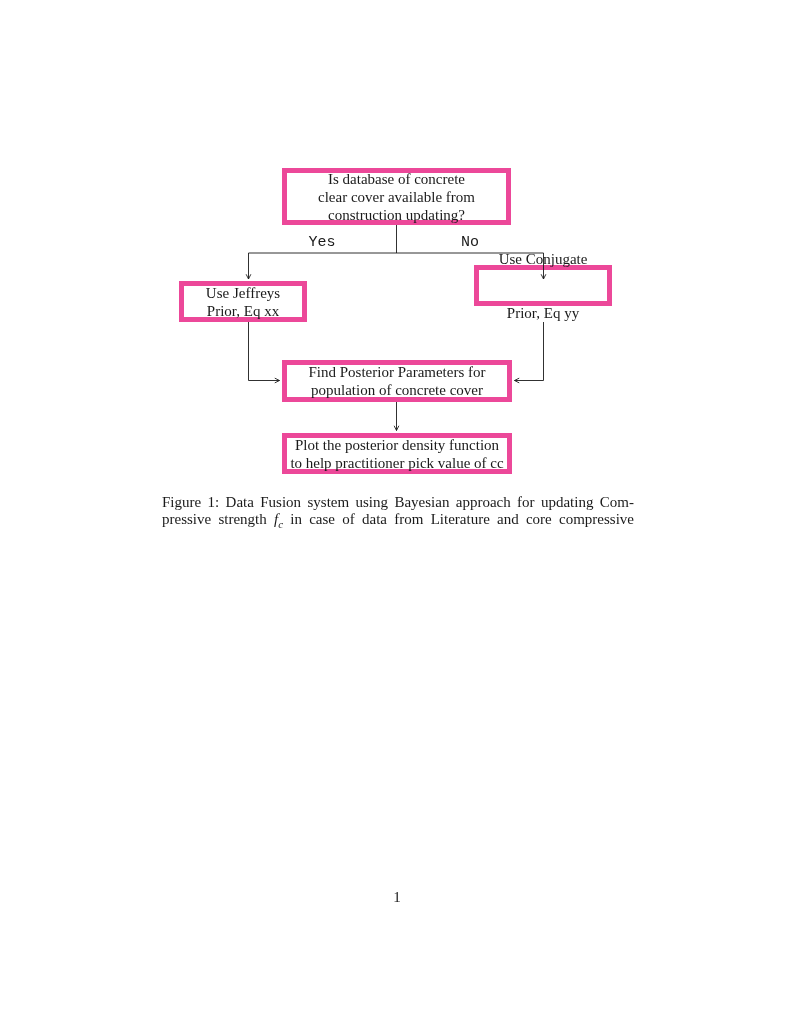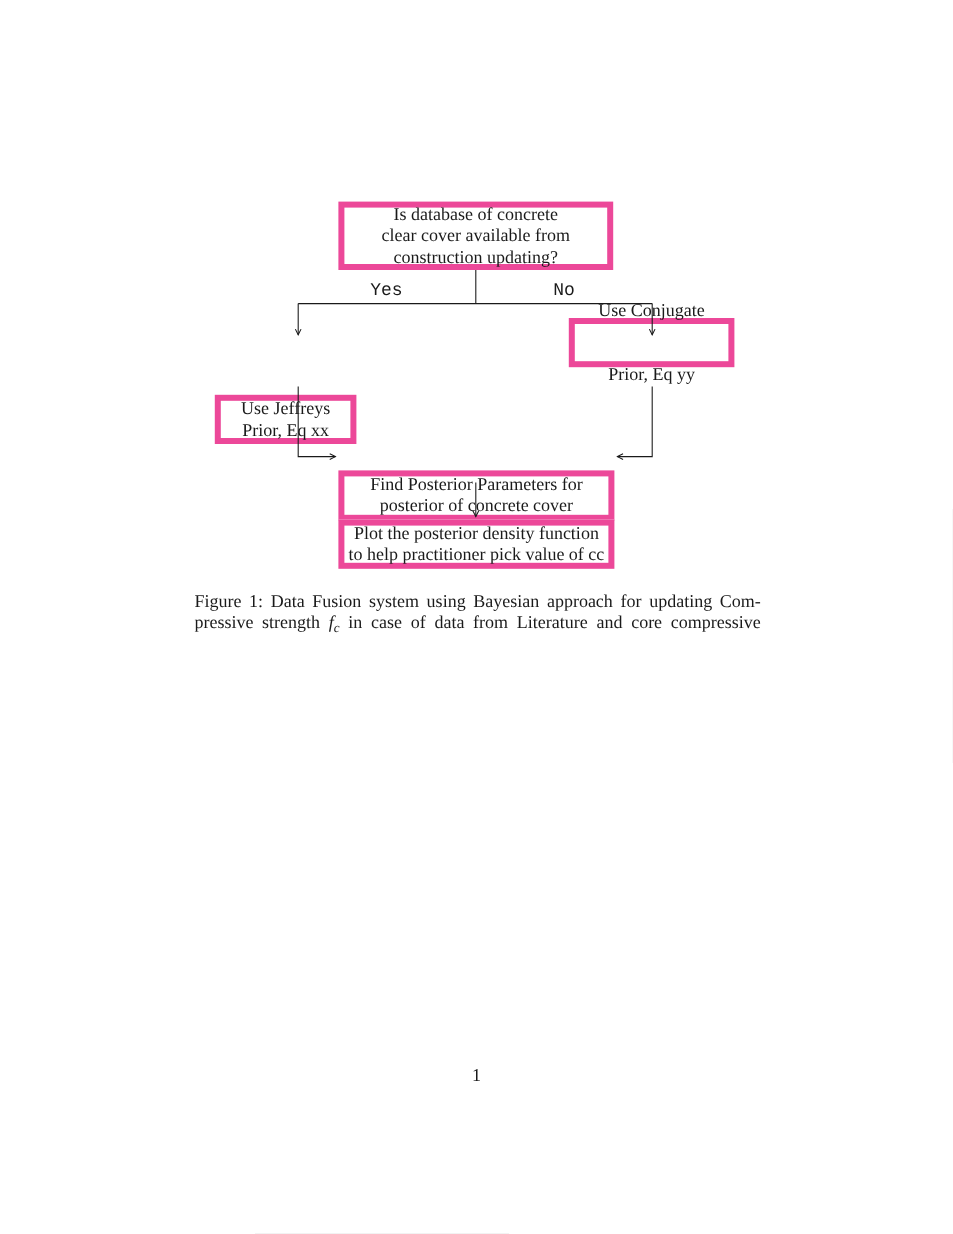--- a/index.html
+++ b/index.html
@@ -25,23 +25,23 @@
     background: #ffffff;
     display: flex;
     flex-direction: column;
     justify-content: center;
     align-items: center;
     font-size: 15px;
     line-height: 18px;
   }
   .fbox .bline { white-space: nowrap; text-align: center; }
   .box-decision  { left: 282px; top: 168px; width: 229px; height: 57px; }
-  .box-jeffreys  { left: 179px; top: 281px; width: 118px; height: 41px; margin-top: 48px; }
+  .box-jeffreys  { left: 179px; top: 281px; width: 128px; height: 41px; }
   .box-conjugate { left: 474px; top: 265px; width: 138px; height: 41px; gap: 36px; }
-  .box-posterior { left: 282px; top: 360px; width: 230px; height: 42px; margin-top: 32px; }
+  .box-posterior { left: 282px; top: 360px; width: 230px; height: 42px; }
   .box-plot      { left: 282px; top: 433px; width: 230px; height: 41px; }
   .edge-label {
     position: absolute;
     font-size: 15px;
     line-height: 16px;
     text-align: center;
     width: 44px;
     font-family: Liberation Mono, monospace;
   }
   .label-yes { left: 300px; top: 235px; }
@@ -87,21 +87,21 @@
       <div class="bline">Prior, Eq xx</div>
     </div>
 
     <div class="fbox box-conjugate">
       <div class="bline">Use Conjugate</div>
       <div class="bline">Prior, Eq yy</div>
     </div>
 
     <div class="fbox box-posterior">
       <div class="bline">Find Posterior Parameters for</div>
-      <div class="bline">posterior of concrete cover</div>
+      <div class="bline">population of concrete cover</div>
     </div>
 
     <div class="fbox box-plot">
       <div class="bline">Plot the posterior density function</div>
       <div class="bline">to help practitioner pick value of cc</div>
     </div>
 
     <svg class="connectors" width="794" height="490" viewBox="0 0 794 490">
       <defs>
         <marker id="arrow" viewBox="0 0 10 10" refX="8.5" refY="5" markerWidth="7.5" markerHeight="7.5" orient="auto-start-reverse">

